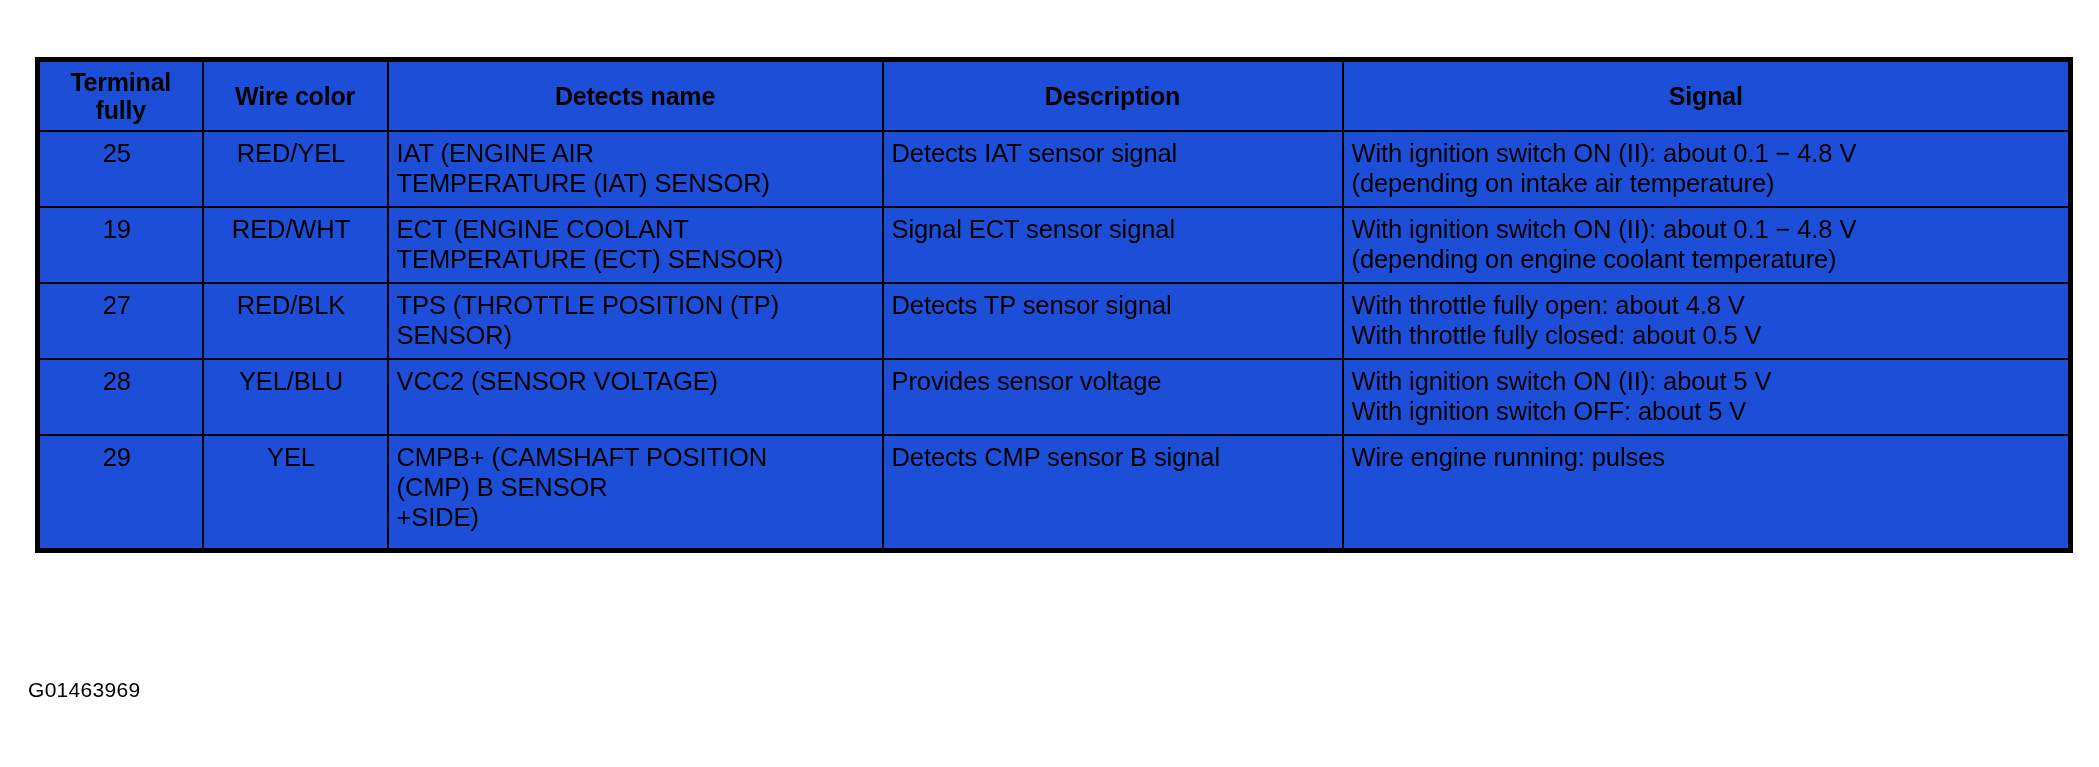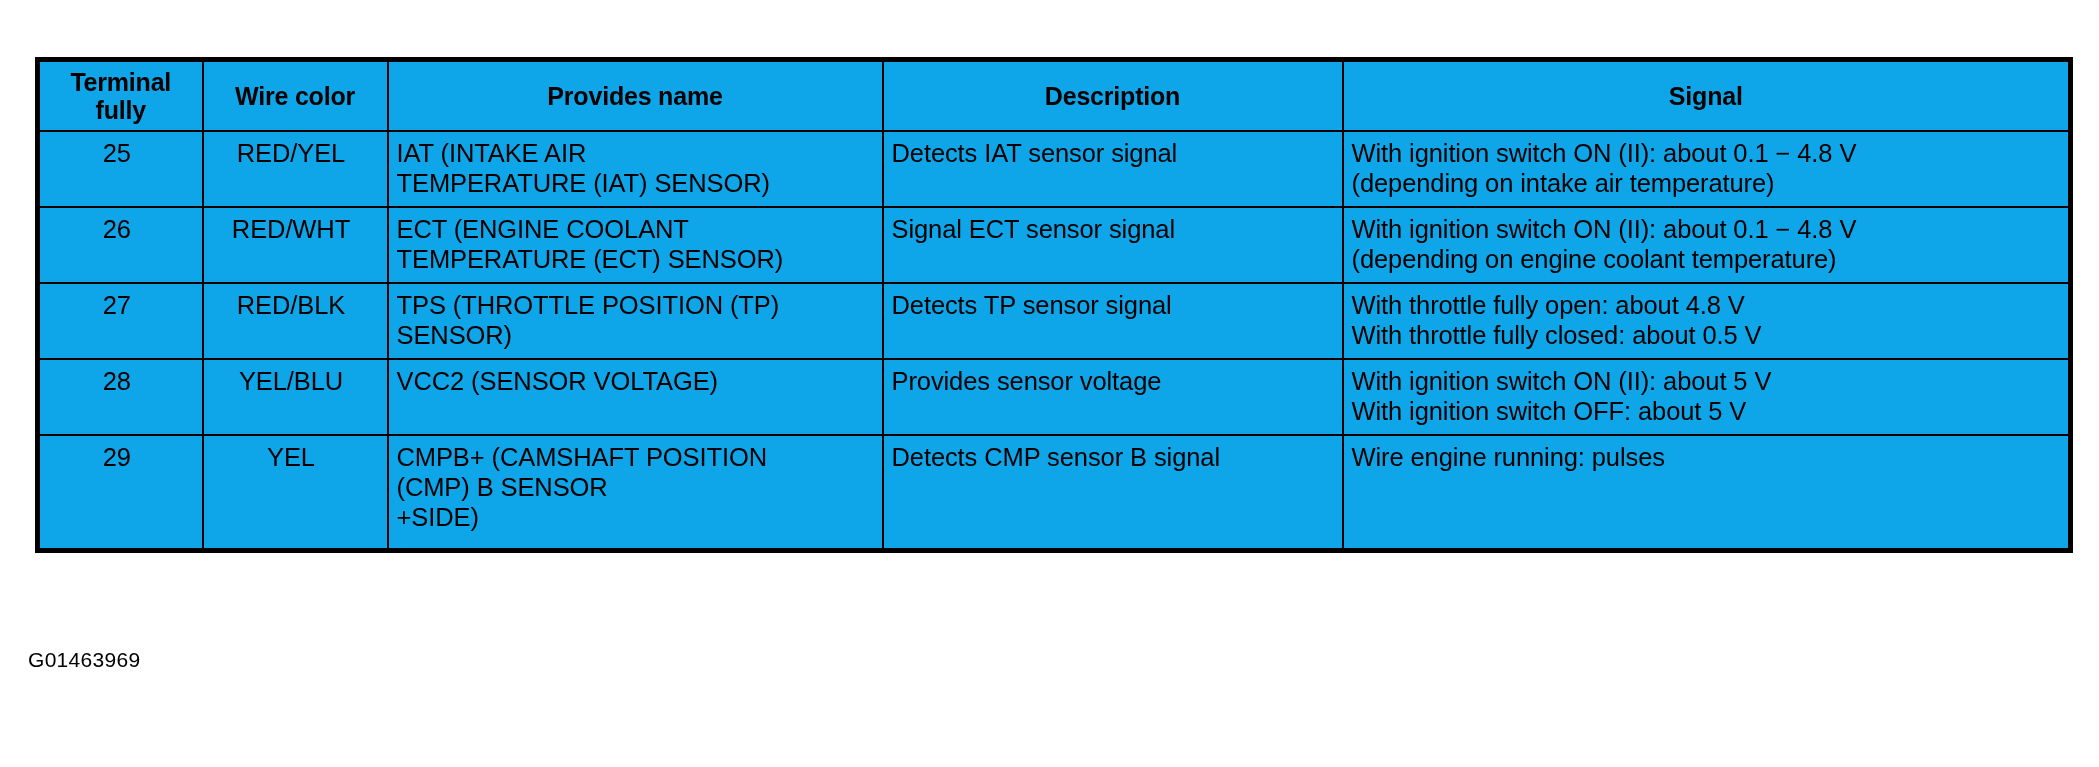--- a/index.html
+++ b/index.html
@@ -25,21 +25,21 @@
     height: 767px;
   }
 
   table.terminal-table {
     position: absolute;
     left: 35px;
     top: 57px;
     width: 2033px;
     border-collapse: collapse;
     table-layout: fixed;
-    background: #0ea5e9;
+    background: #1d4ed8;
   }
 
   table.terminal-table,
   table.terminal-table > tbody > tr > td,
   table.terminal-table > thead > tr > th {
     border: 2px solid #000;
   }
 
   
   table.terminal-table {
@@ -88,21 +88,21 @@
   tr.r-h3 td { height: 100px; margin-top: 44px; }
 
   .cell-line {
     display: block;
     white-space: pre;
   }
 
   .caption {
     position: absolute;
     left: 28px;
-    top: 648px;
+    top: 678px;
     font-size: 21px;
     font-family: "Liberation Sans", sans-serif;
     letter-spacing: 0.3px;
     color: #000;
   }
 
   .hdr-line { display: block; }
 </style>
 </head>
 <body>
@@ -120,53 +120,53 @@
     <thead>
       <tr>
         <th>
           <span class="hdr-line">Terminal</span>
           <span class="hdr-line">fully</span>
         </th>
         <th>
           <span class="hdr-line">Wire color</span>
         </th>
         <th>
-          <span class="hdr-line">Provides name</span>
+          <span class="hdr-line">Detects name</span>
         </th>
         <th>
           <span class="hdr-line">Description</span>
         </th>
         <th>
           <span class="hdr-line">Signal</span>
         </th>
       </tr>
     </thead>
     <tbody>
         <tr class="r-h2">
           <td class="c-num">
             <span class="cell-line">25</span>
           </td>
           <td class="c-wire">
             <span class="cell-line">RED/YEL</span>
           </td>
           <td class="c-name">
-            <span class="cell-line">IAT (INTAKE AIR</span>
+            <span class="cell-line">IAT (ENGINE AIR</span>
             <span class="cell-line">TEMPERATURE (IAT) SENSOR)</span>
           </td>
           <td class="c-desc">
             <span class="cell-line">Detects IAT sensor signal</span>
           </td>
           <td class="c-signal">
             <span class="cell-line">With ignition switch ON (II): about 0.1 − 4.8 V</span>
             <span class="cell-line">(depending on intake air temperature)</span>
           </td>
         </tr>
         <tr class="r-h2">
           <td class="c-num">
-            <span class="cell-line">26</span>
+            <span class="cell-line">19</span>
           </td>
           <td class="c-wire">
             <span class="cell-line">RED/WHT</span>
           </td>
           <td class="c-name">
             <span class="cell-line">ECT (ENGINE COOLANT</span>
             <span class="cell-line">TEMPERATURE (ECT) SENSOR)</span>
           </td>
           <td class="c-desc">
             <span class="cell-line">Signal ECT sensor signal</span>

